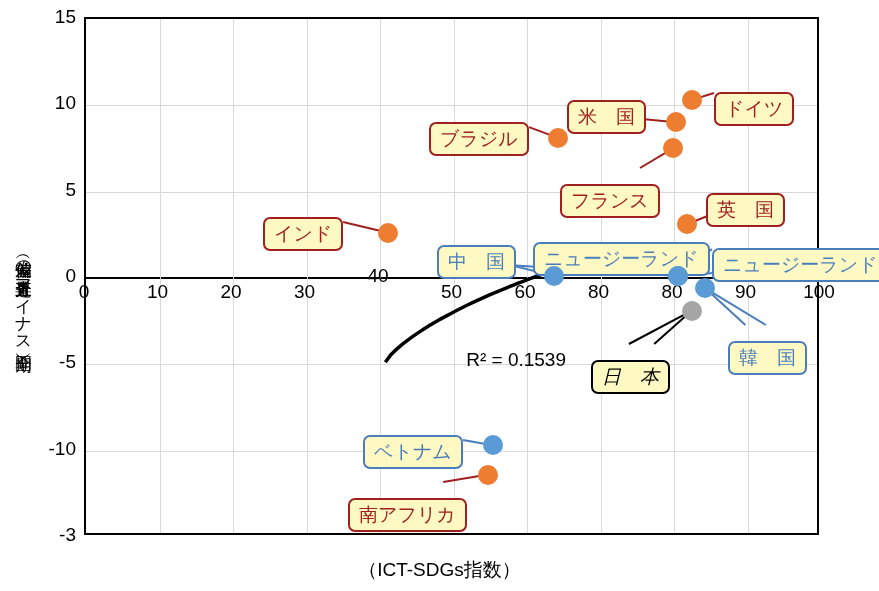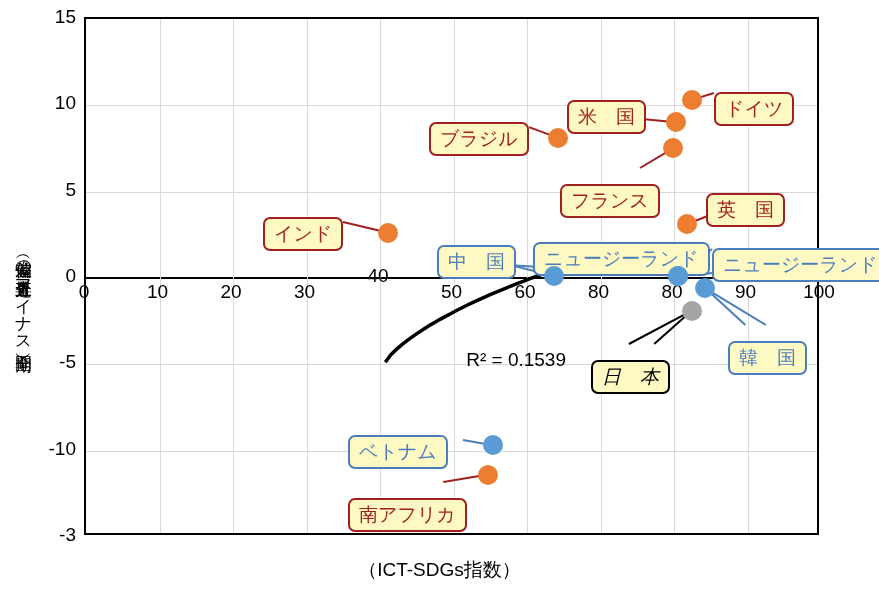--- a/index.html
+++ b/index.html
@@ -116,21 +116,21 @@
     <div class="callout red" style="left: 567px; top: 84px;">米　国</div>
     <div class="callout red" style="left: 560px; top: 168px;">フランス</div>
     <div class="callout red" style="left: 429px; top: 106px;">ブラジル</div>
     <div class="callout red" style="left: 706px; top: 177px;">英　国</div>
     <div class="callout red" style="left: 263px; top: 201px;">インド</div>
     <div class="callout blue" style="left: 437px; top: 229px;">中　国</div>
     <div class="callout blue" style="left: 533px; top: 226px;">ニュージーランド</div>
     <div class="callout blue" style="left: 712px; top: 232px;">ニュージーランド</div>
     <div class="callout blue" style="left: 728px; top: 325px;">韓　国</div>
     <div class="callout black" style="left: 591px; top: 344px;">日　本</div>
-    <div class="callout blue" style="left: 348px; top: 419px;">ベトナム</div>
+    <div class="callout blue" style="left: 363px; top: 419px;">ベトナム</div>
     <div class="callout red" style="left: 348px; top: 482px;">南アフリカ</div>
     <div class="pt pt-orange" style="left: 691.845px; top: 99.88px; width: 20px; height: 20px;"></div>
     <div class="pt pt-orange" style="left: 675.675px; top: 122.327px; width: 20px; height: 20px;"></div>
     <div class="pt pt-orange" style="left: 673.47px; top: 148.227px; width: 20px; height: 20px;"></div>
     <div class="pt pt-orange" style="left: 558.075px; top: 137.867px; width: 20px; height: 20px;"></div>
     <div class="pt pt-orange" style="left: 686.7px; top: 224.2px; width: 20px; height: 20px;"></div>
     <div class="pt pt-orange" style="left: 388.29px; top: 232.833px; width: 20px; height: 20px;"></div>
     <div class="pt pt-orange" style="left: 488.25px; top: 474.567px; width: 20px; height: 20px;"></div>
     <div class="pt pt-blue" style="left: 554.4px; top: 276px; width: 20px; height: 20px;"></div>
     <div class="pt pt-blue" style="left: 677.88px; top: 276px; width: 20px; height: 20px;"></div>

